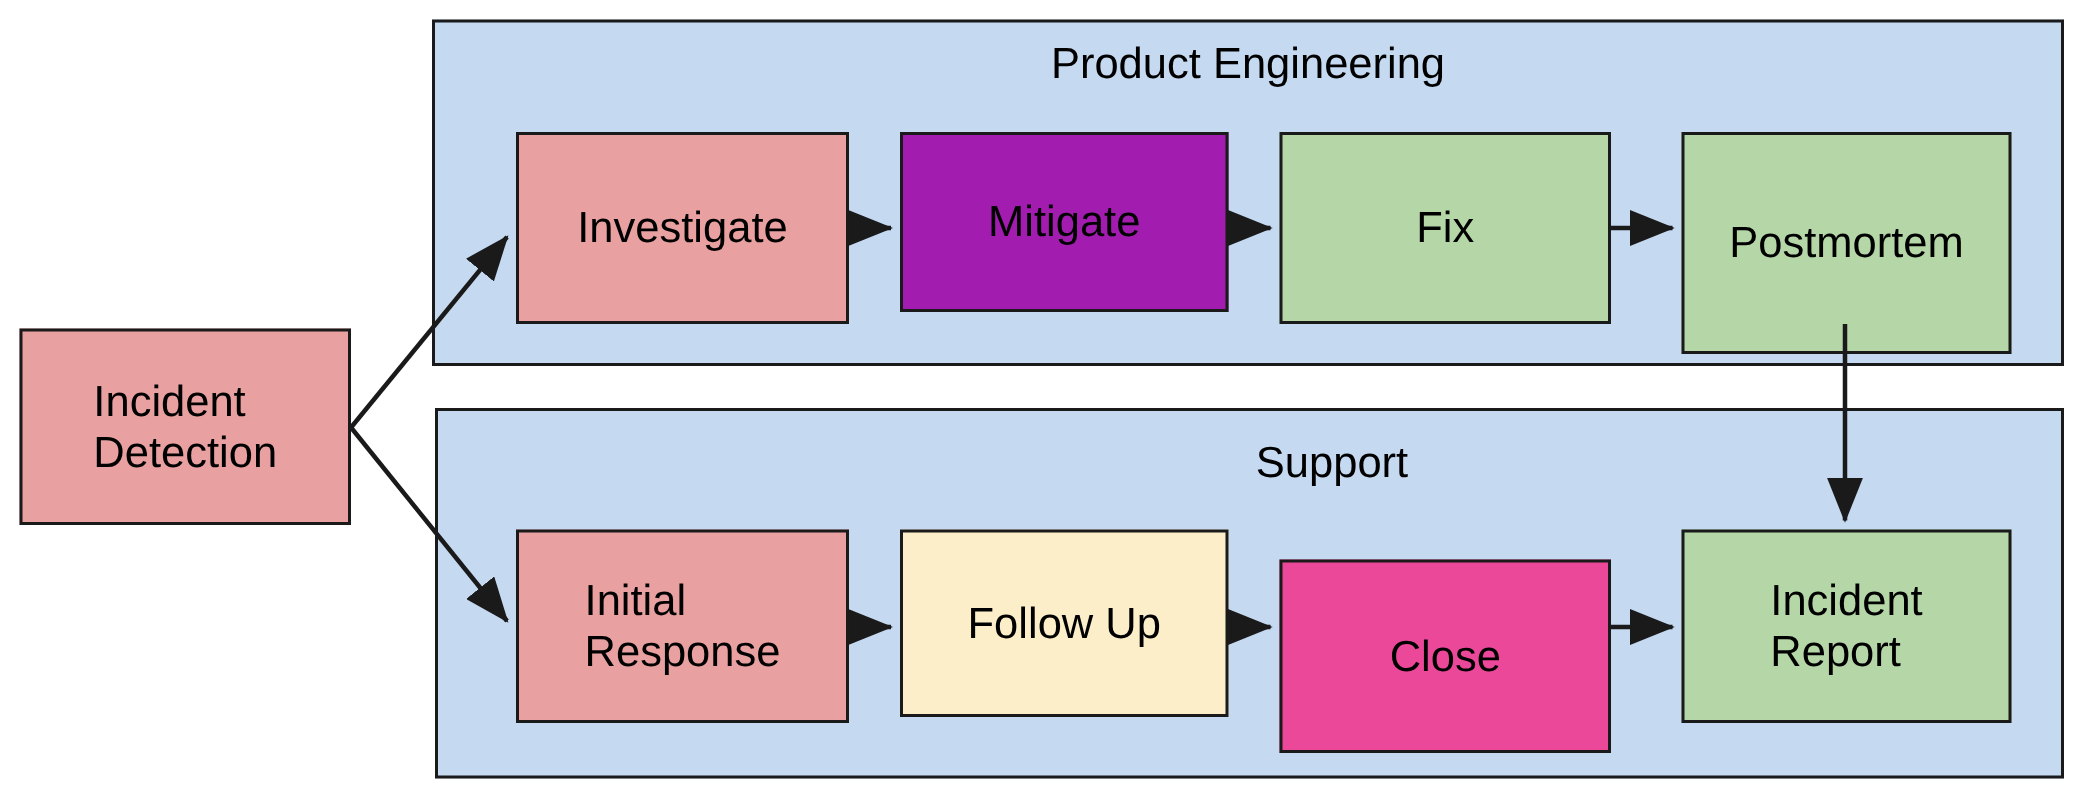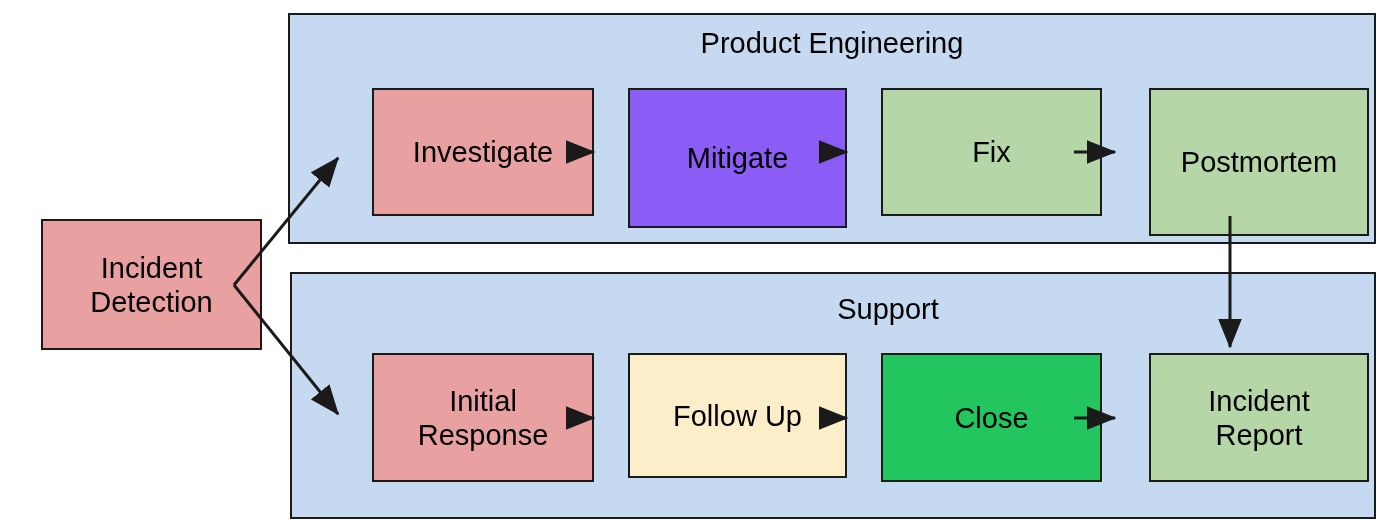--- a/index.html
+++ b/index.html
@@ -43,54 +43,52 @@
     color: #000000;
     white-space: nowrap;
   }
   .node {
     position: absolute;
     border: 2px solid #1a1a1a;
     box-sizing: border-box;
     display: flex;
     align-items: center;
     justify-content: center;
-    text-align: center;
     font-size: 29px;
     line-height: 34px;
     color: #000000;
     white-space: pre-line;
-    margin-left: 28px;
   }
   .node.red    { background: #e8a0a0; }
   .node.yellow { background: #fdeeca; }
   .node.green  { background: #b5d6a7; }
 </style>
 </head>
 <body>
 
 <div id="canvas" style="background: rgb(255, 255, 255);">
 
   <div class="swimlane" id="lane-product-engineering" style="left: 288px; top: 13px; width: 1088px; height: 231px; background: rgb(197, 217, 241); border-color: rgb(26, 26, 26);"></div>
   <div class="lane-title" id="lane-title-product-engineering" style="left: 288px; width: 1088px; top: 26px;">Product Engineering</div>
 
   <div class="swimlane" id="lane-support" style="left: 290px; top: 272px; width: 1086px; height: 247px; background: rgb(197, 217, 241); border-color: rgb(26, 26, 26);"></div>
   <div class="lane-title" id="lane-title-support" style="left: 290px; width: 1196px; top: 292px;">Support</div>
 
   <div class="node red" id="node-incident-detection" style="left: 13px; top: 219px; width: 221px; height: 131px;">Incident
 Detection</div>
 
   <div class="node red" id="node-investigate" style="left: 344px; top: 88px; width: 222px; height: 128px; background: rgb(232, 160, 160); border-color: rgb(26, 26, 26);">Investigate</div>
-  <div class="node yellow" id="node-mitigate" style="left: 600px; top: 88px; width: 219px; height: 140px; background: #8b5cf6; border-color: rgb(26, 26, 26);">Mitigate</div>
+  <div class="node yellow" id="node-mitigate" style="left: 600px; top: 88px; width: 219px; height: 120px; background: #a21caf; border-color: rgb(26, 26, 26);">Mitigate</div>
   <div class="node green" id="node-fix" style="left: 853px; top: 88px; width: 221px; height: 128px; background: rgb(181, 214, 167); border-color: rgb(26, 26, 26);">Fix</div>
   <div class="node green" id="node-postmortem" style="left: 1121px; top: 88px; width: 220px; height: 148px; background: rgb(181, 214, 167); border-color: rgb(26, 26, 26);">Postmortem</div>
 
   <div class="node red" id="node-initial-response" style="left: 344px; top: 353px; width: 222px; height: 129px; background: rgb(232, 160, 160); border-color: rgb(26, 26, 26);">Initial
 Response</div>
   <div class="node yellow" id="node-follow-up" style="left: 600px; top: 353px; width: 219px; height: 125px; background: rgb(253, 238, 202); border-color: rgb(26, 26, 26);">Follow Up</div>
-  <div class="node green" id="node-close" style="left: 853px; top: 353px; width: 221px; height: 129px; background: #22c55e; border-color: rgb(26, 26, 26);">Close</div>
+  <div class="node green" id="node-close" style="left: 853px; top: 373px; width: 221px; height: 129px; background: #ec4899; border-color: rgb(26, 26, 26);">Close</div>
   <div class="node green" id="node-incident-report" style="left: 1121px; top: 353px; width: 220px; height: 129px; background: rgb(181, 214, 167); border-color: rgb(26, 26, 26);">Incident
 Report</div>
 
   <svg id="edges" viewBox="0 0 1386 526" width="1386" height="526">
     <defs>
       <marker id="arrowhead" markerWidth="10" markerHeight="8" refX="9.5" refY="4" orient="auto" markerUnits="strokeWidth">
         <path d="M0,0 L10,4 L0,8 z" fill="#1a1a1a"></path>
       </marker>
     </defs>
     <g id="edge-paths" stroke="#1a1a1a" stroke-width="3" fill="none">

